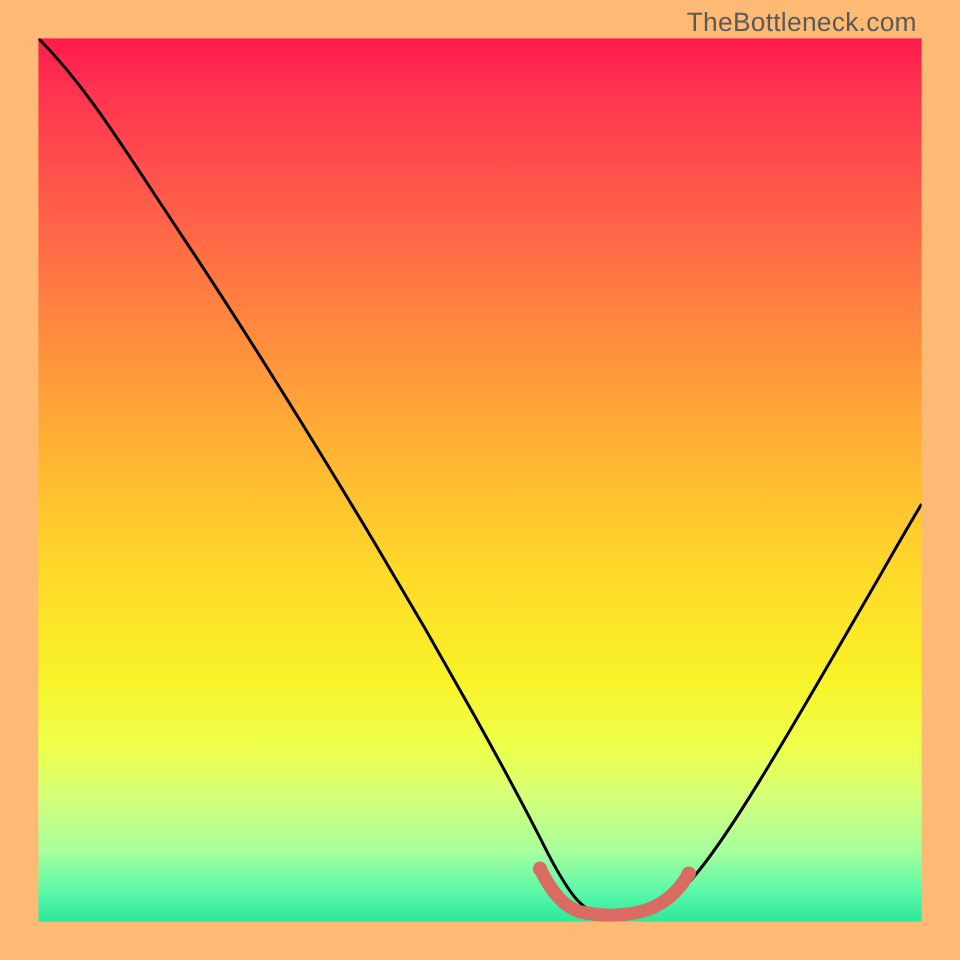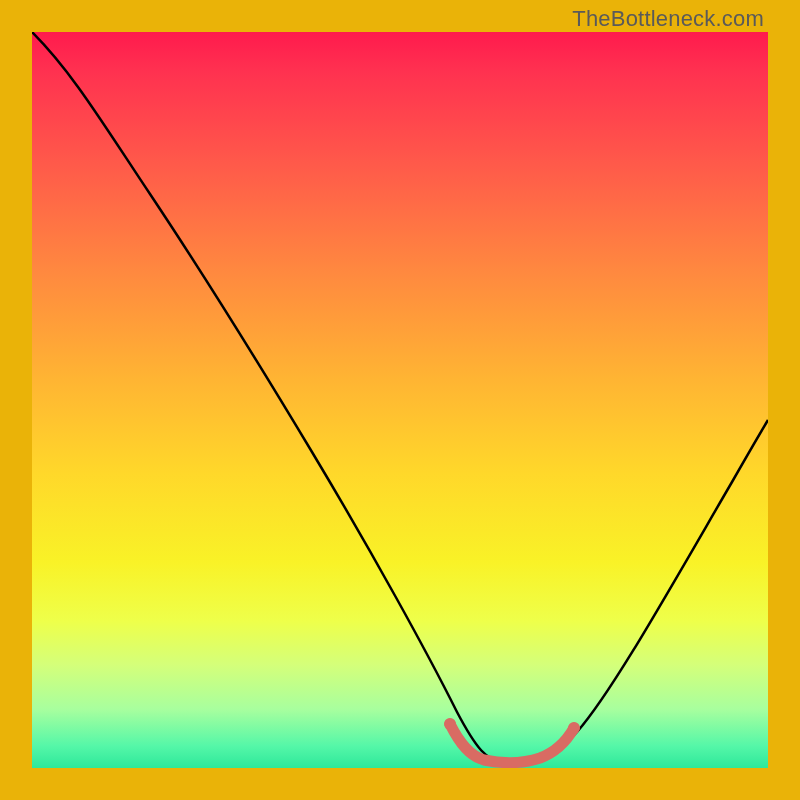--- a/index.html
+++ b/index.html
@@ -8,21 +8,21 @@
     width: 800px;
     height: 800px;
     background: #000;
     overflow: hidden;
     font-family: Arial, Helvetica, sans-serif;
   }
   .frame {
     position: relative;
     width: 800px;
     height: 800px;
-    background: #eab308;
+    background: #fdba74;
   }
   .plot-area {
     position: absolute;
     left: 32px;
     top: 32px;
     width: 736px;
     height: 736px;
     background: linear-gradient(to bottom,
       #ff1a4d 0%,
       #ff3050 5%,

